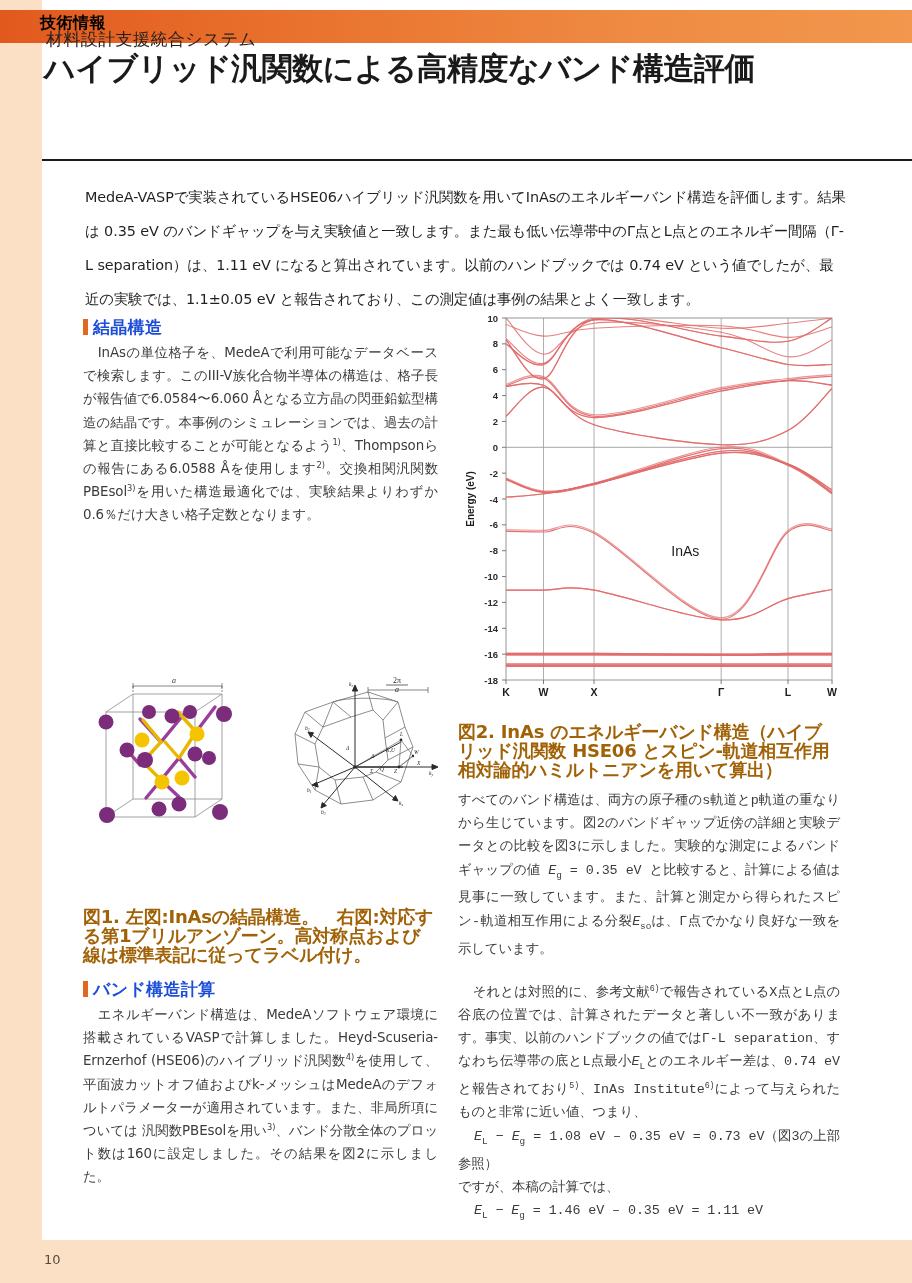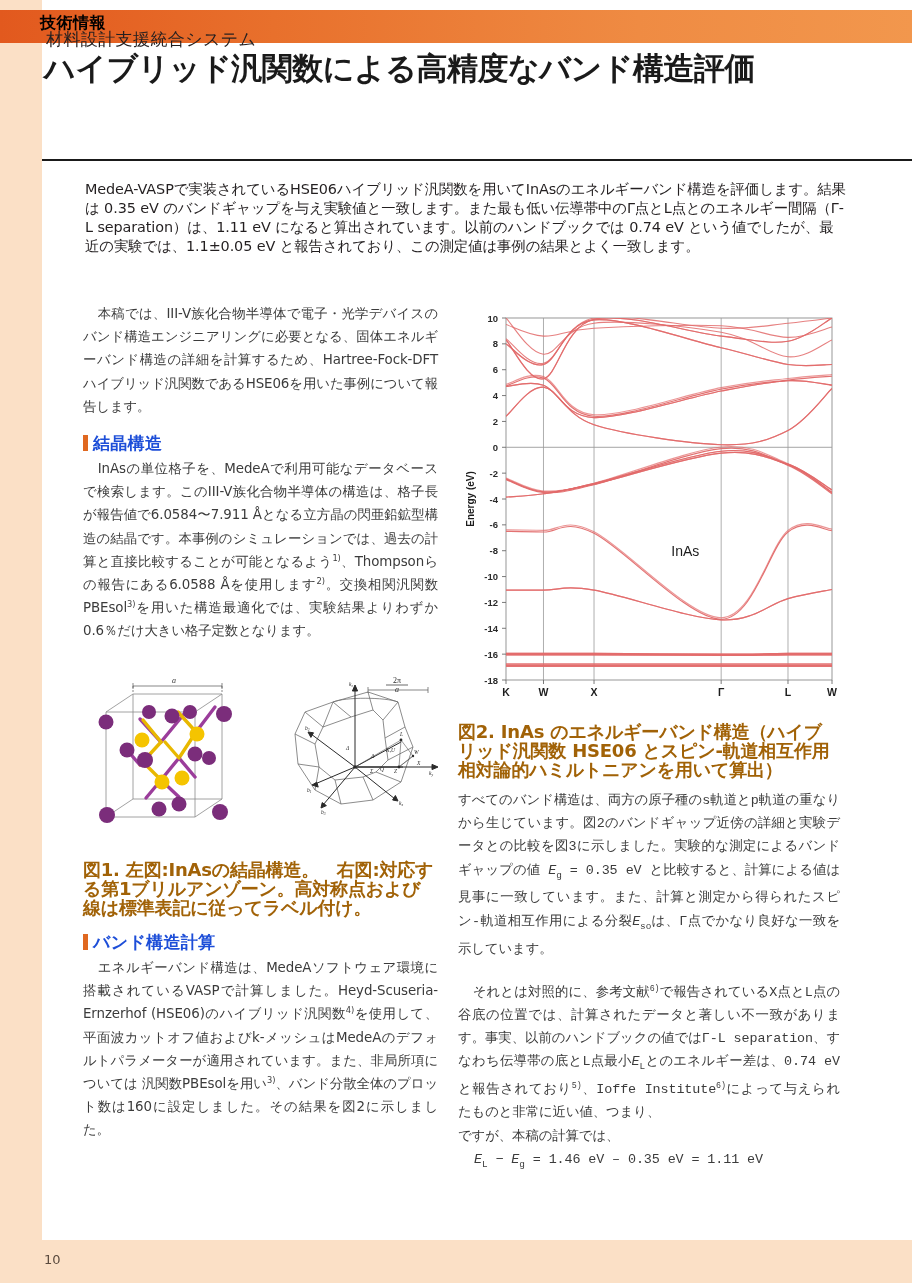--- a/index.html
+++ b/index.html
@@ -44,21 +44,21 @@
     font-family:"DejaVu Sans",sans-serif;
     white-space:nowrap;
   }
   .rule{
     position:absolute;left:42px;top:159px;width:870px;height:2px;
     background:#1a1a1a;
   }
   
   .abstract{
     position:absolute;left:85px;top:180px;width:762px;
-    font-size:14.4px;line-height:19px;color:#231f20;
+    font-size:14.4px;line-height:34px;color:#231f20;
     font-family:"DejaVu Sans",sans-serif;
     letter-spacing:-0.1px;
   }
   .abstract p{margin:0;}
   
   .col-left{
     position:absolute;left:83px;top:302px;width:355px;
   }
   .col-right{
     position:absolute;left:458px;top:302px;width:382px;
@@ -125,30 +125,27 @@
 <div class="title-wrap"></div>
 <div class="kicker">材料設計支援統合システム</div>
 <div class="main-title">ハイブリッド汎関数による高精度なバンド構造評価</div>
 <div class="rule"></div>
 
 <div class="abstract">
   <p>MedeA-VASPで実装されているHSE06ハイブリッド汎関数を用いてInAsのエネルギーバンド構造を評価します。結果は 0.35 eV のバンドギャップを与え実験値と一致します。また最も低い伝導帯中のΓ点とL点とのエネルギー間隔（Γ-L separation）は、1.11 eV になると算出されています。以前のハンドブックでは 0.74 eV という値でしたが、最近の実験では、1.1±0.05 eV と報告されており、この測定値は事例の結果とよく一致します。</p>
 </div>
 
 <div class="col-left">
-  <div class="bodytext">
-    <p class="indent">本稿では、III-V族化合物半導体で電子・光学デバイスのバンド構造エンジニアリングに必要となる、固体エネルギーバンド構造の詳細を計算するため、Hartree-Fock-DFTハイブリッド汎関数であるHSE06を用いた事例について報告します。</p>
-  </div>
 
   <div class="sect-head">
     <span class="bar"></span><span>結晶構造</span>
   </div>
 
   <div class="bodytext">
-    <p class="indent"><span>InAsの単位格子を、MedeAで利用可能なデータベースで検索します。このIII-V族化合物半導体の構造は、格子長が報告値で6.0584〜7.911 Åとなる立方晶の閃亜鉛鉱型構造の結晶です。本事例のシミュレーションでは、過去の計算と直接比較することが可能となるよう</span><sup>1)</sup><span>、Thompsonらの報告にある6.0588 Åを使用します</span><sup>2)</sup><span>。交換相関汎関数PBEsol</span><sup>3)</sup><span>を用いた構造最適化では、実験結果よりわずか0.6％だけ大きい格子定数となります。</span></p>
+    <p class="indent"><span>InAsの単位格子を、MedeAで利用可能なデータベースで検索します。このIII-V族化合物半導体の構造は、格子長が報告値で6.0584〜6.060 Åとなる立方晶の閃亜鉛鉱型構造の結晶です。本事例のシミュレーションでは、過去の計算と直接比較することが可能となるよう</span><sup>1)</sup><span>、Thompsonらの報告にある6.0588 Åを使用します</span><sup>2)</sup><span>。交換相関汎関数PBEsol</span><sup>3)</sup><span>を用いた構造最適化では、実験結果よりわずか0.6％だけ大きい格子定数となります。</span></p>
   </div>
 </div>
 
 <div class="fig1">
   <svg width="355" height="180" viewBox="0 0 355 180">
 
     <g>
 
       <g stroke="#8a8a8a" stroke-width="0.8" fill="none">
         <path d="M23,40 L112,40 L112,145 L23,145 Z"></path>
@@ -272,21 +269,21 @@
     </g>
     <g fill="#2a2a2a">
       <circle cx="318" cy="68" r="1.4"></circle>
       <circle cx="330" cy="84" r="1.2"></circle>
       <circle cx="316" cy="95" r="1.4"></circle>
       <circle cx="272" cy="95" r="1.8"></circle>
     </g>
   </svg>
 </div>
 
-<div style="position:absolute;left:83px;top:860px;width:355px;">
+<div style="position:absolute;left:83px;top:907px;width:355px;">
   <div class="caption">図1. 左図:InAsの結晶構造。　右図:対応する第1ブリルアンゾーン。高対称点および線は標準表記に従ってラベル付け。</div>
 
   <div class="sect-head">
     <span class="bar"></span><span>バンド構造計算</span>
   </div>
 
   <div class="bodytext">
     <p class="indent"><span>エネルギーバンド構造は、MedeAソフトウェア環境に搭載されているVASPで計算しました。Heyd-Scuseria-Ernzerhof (HSE06)のハイブリッド汎関数</span><sup>4)</sup><span>を使用して、平面波カットオフ値およびk-メッシュはMedeAのデフォルトパラメーターが適用されています。また、非局所項については 汎関数PBEsolを用い</span><sup>3)</sup><span>、バンド分散全体のプロット数は160に設定しました。その結果を図2に示しました。</span></p>
   </div>
 </div>
@@ -375,22 +372,23 @@
       <text x="227.3" y="247.88571428571427" text-anchor="middle" font-size="14" fill="#1c1c1c" font-family="'Liberation Sans',sans-serif">InAs</text>
     </svg>
 </div>
 
 <div class="col-right" style="top:722px;">
   <div class="caption">図2. InAs のエネルギーバンド構造（ハイブリッド汎関数 HSE06 とスピン-軌道相互作用相対論的ハミルトニアンを用いて算出）</div>
 
   <div class="bodytext" style="margin-top:10px;font-family:Liberation Mono, monospace;">
     <p><span>すべてのバンド構造は、両方の原子種のs軌道とp軌道の重なりから生じています。図2のバンドギャップ近傍の詳細と実験データとの比較を図3に示しました。実験的な測定によるバンドギャップの値 </span><span class="ital">E</span><sub style="font-size:.7em">g</sub><span> = 0.35 eV と比較すると、計算による値は見事に一致しています。また、計算と測定から得られたスピン-軌道相互作用による分裂</span><span class="ital">E</span><sub style="font-size:.7em">so</sub><span>は、Γ点でかなり良好な一致を示しています。</span></p>
 
-    <p class="indent" style="margin-top:20px;"><span>それとは対照的に、参考文献</span><sup>6)</sup><span>で報告されているX点とL点の谷底の位置では、計算されたデータと著しい不一致があります。事実、以前のハンドブックの値ではΓ-L separation、すなわち伝導帯の底とL点最小</span><span class="ital">E</span><sub style="font-size:.7em">L</sub><span>とのエネルギー差は、0.74 eVと報告されており</span><sup>5)</sup><span>、Ioffe Institute</span><sup>6)</sup><span>によって与えられたものと非常に近い値、つまり、</span></p>
-
+    <p class="indent" style="margin-top:20px;"><span>それとは対照的に、参考文献</span><sup>6)</sup><span>で報告されているX点とL点の谷底の位置では、計算されたデータと著しい不一致があります。事実、以前のハンドブックの値ではΓ-L separation、すなわち伝導帯の底とL点最小</span><span class="ital">E</span><sub style="font-size:.7em">L</sub><span>とのエネルギー差は、0.74 eVと報告されており</span><sup>5)</sup><span>、InAs Institute</span><sup>6)</sup><span>によって与えられたものと非常に近い値、つまり、</span></p>
+
+    <p class="eqline"><span class="ital">E</span><sub style="font-size:.7em">L</sub><span> − </span><span class="ital">E</span><sub style="font-size:.7em">g</sub><span> = 1.08 eV – 0.35 eV = 0.73 eV（図3の上部参照）</span></p>
 
     <p>ですが、本稿の計算では、</p>
 
     <p class="eqline"><span class="ital">E</span><sub style="font-size:.7em">L</sub><span> − </span><span class="ital">E</span><sub style="font-size:.7em">g</sub><span> = 1.46 eV – 0.35 eV = 1.11 eV</span></p>
   </div>
 </div>
 
 <div class="footer-band"></div>
 <div class="pagenum">10</div>
 

